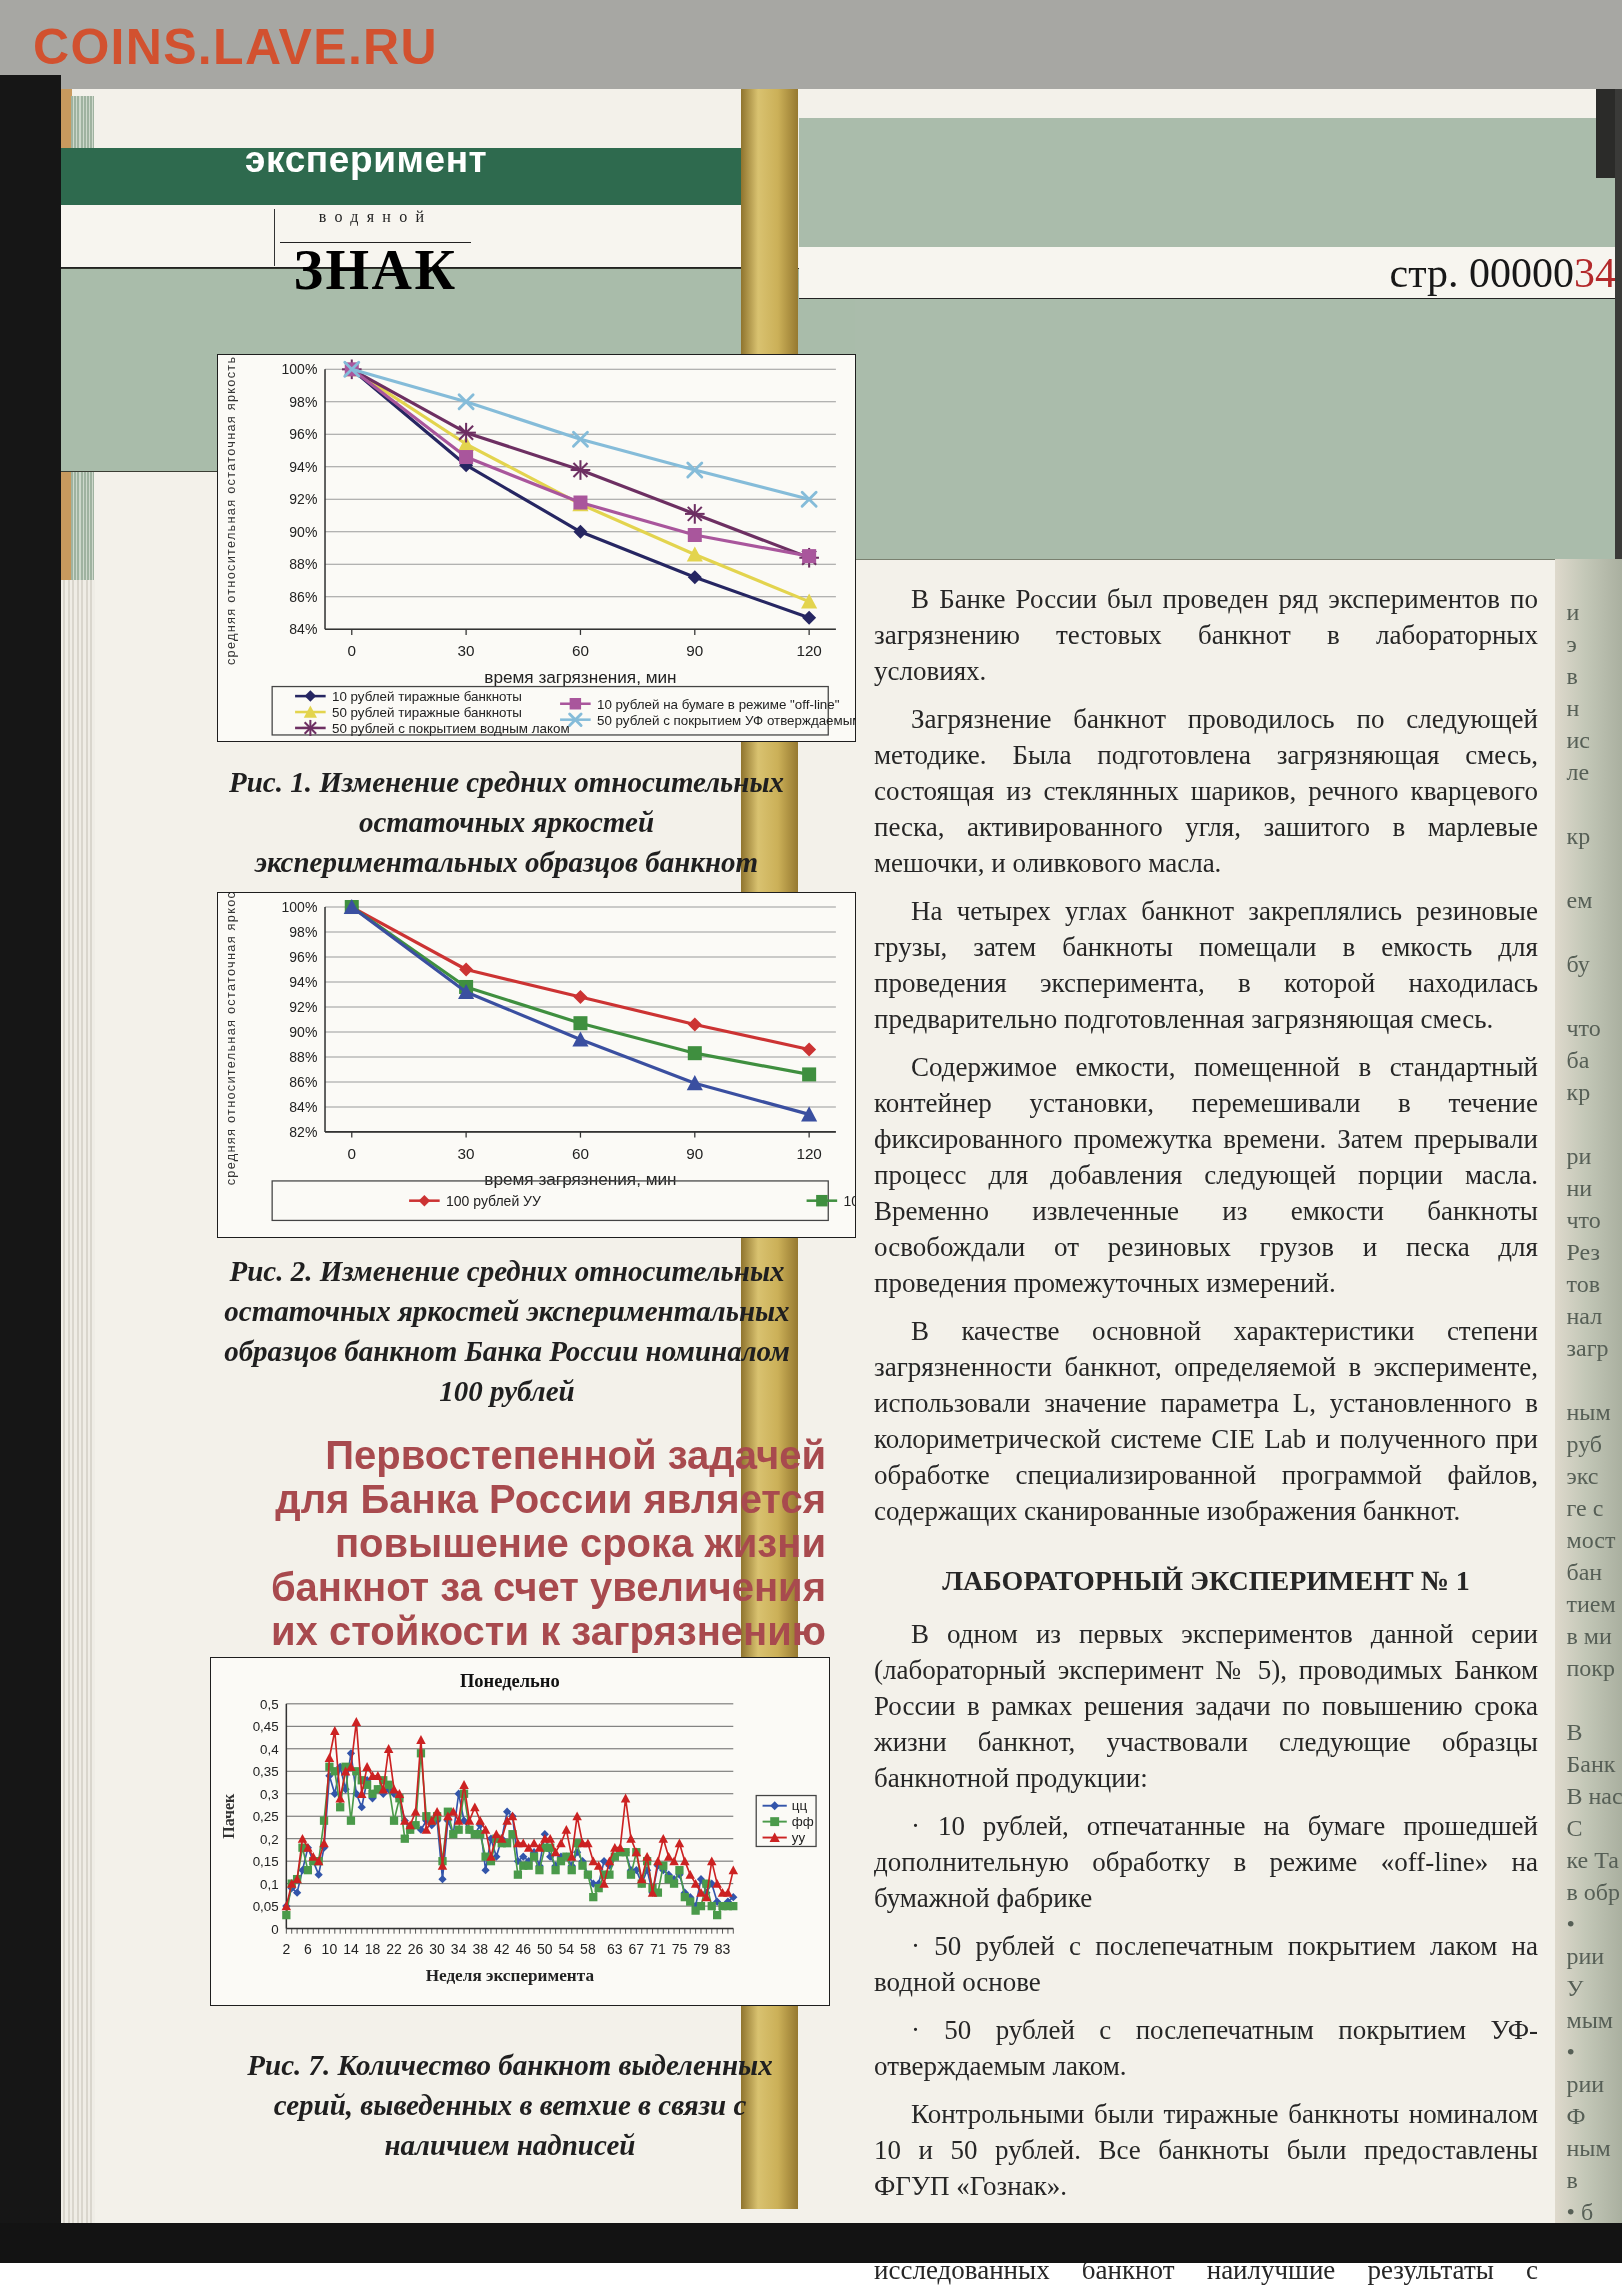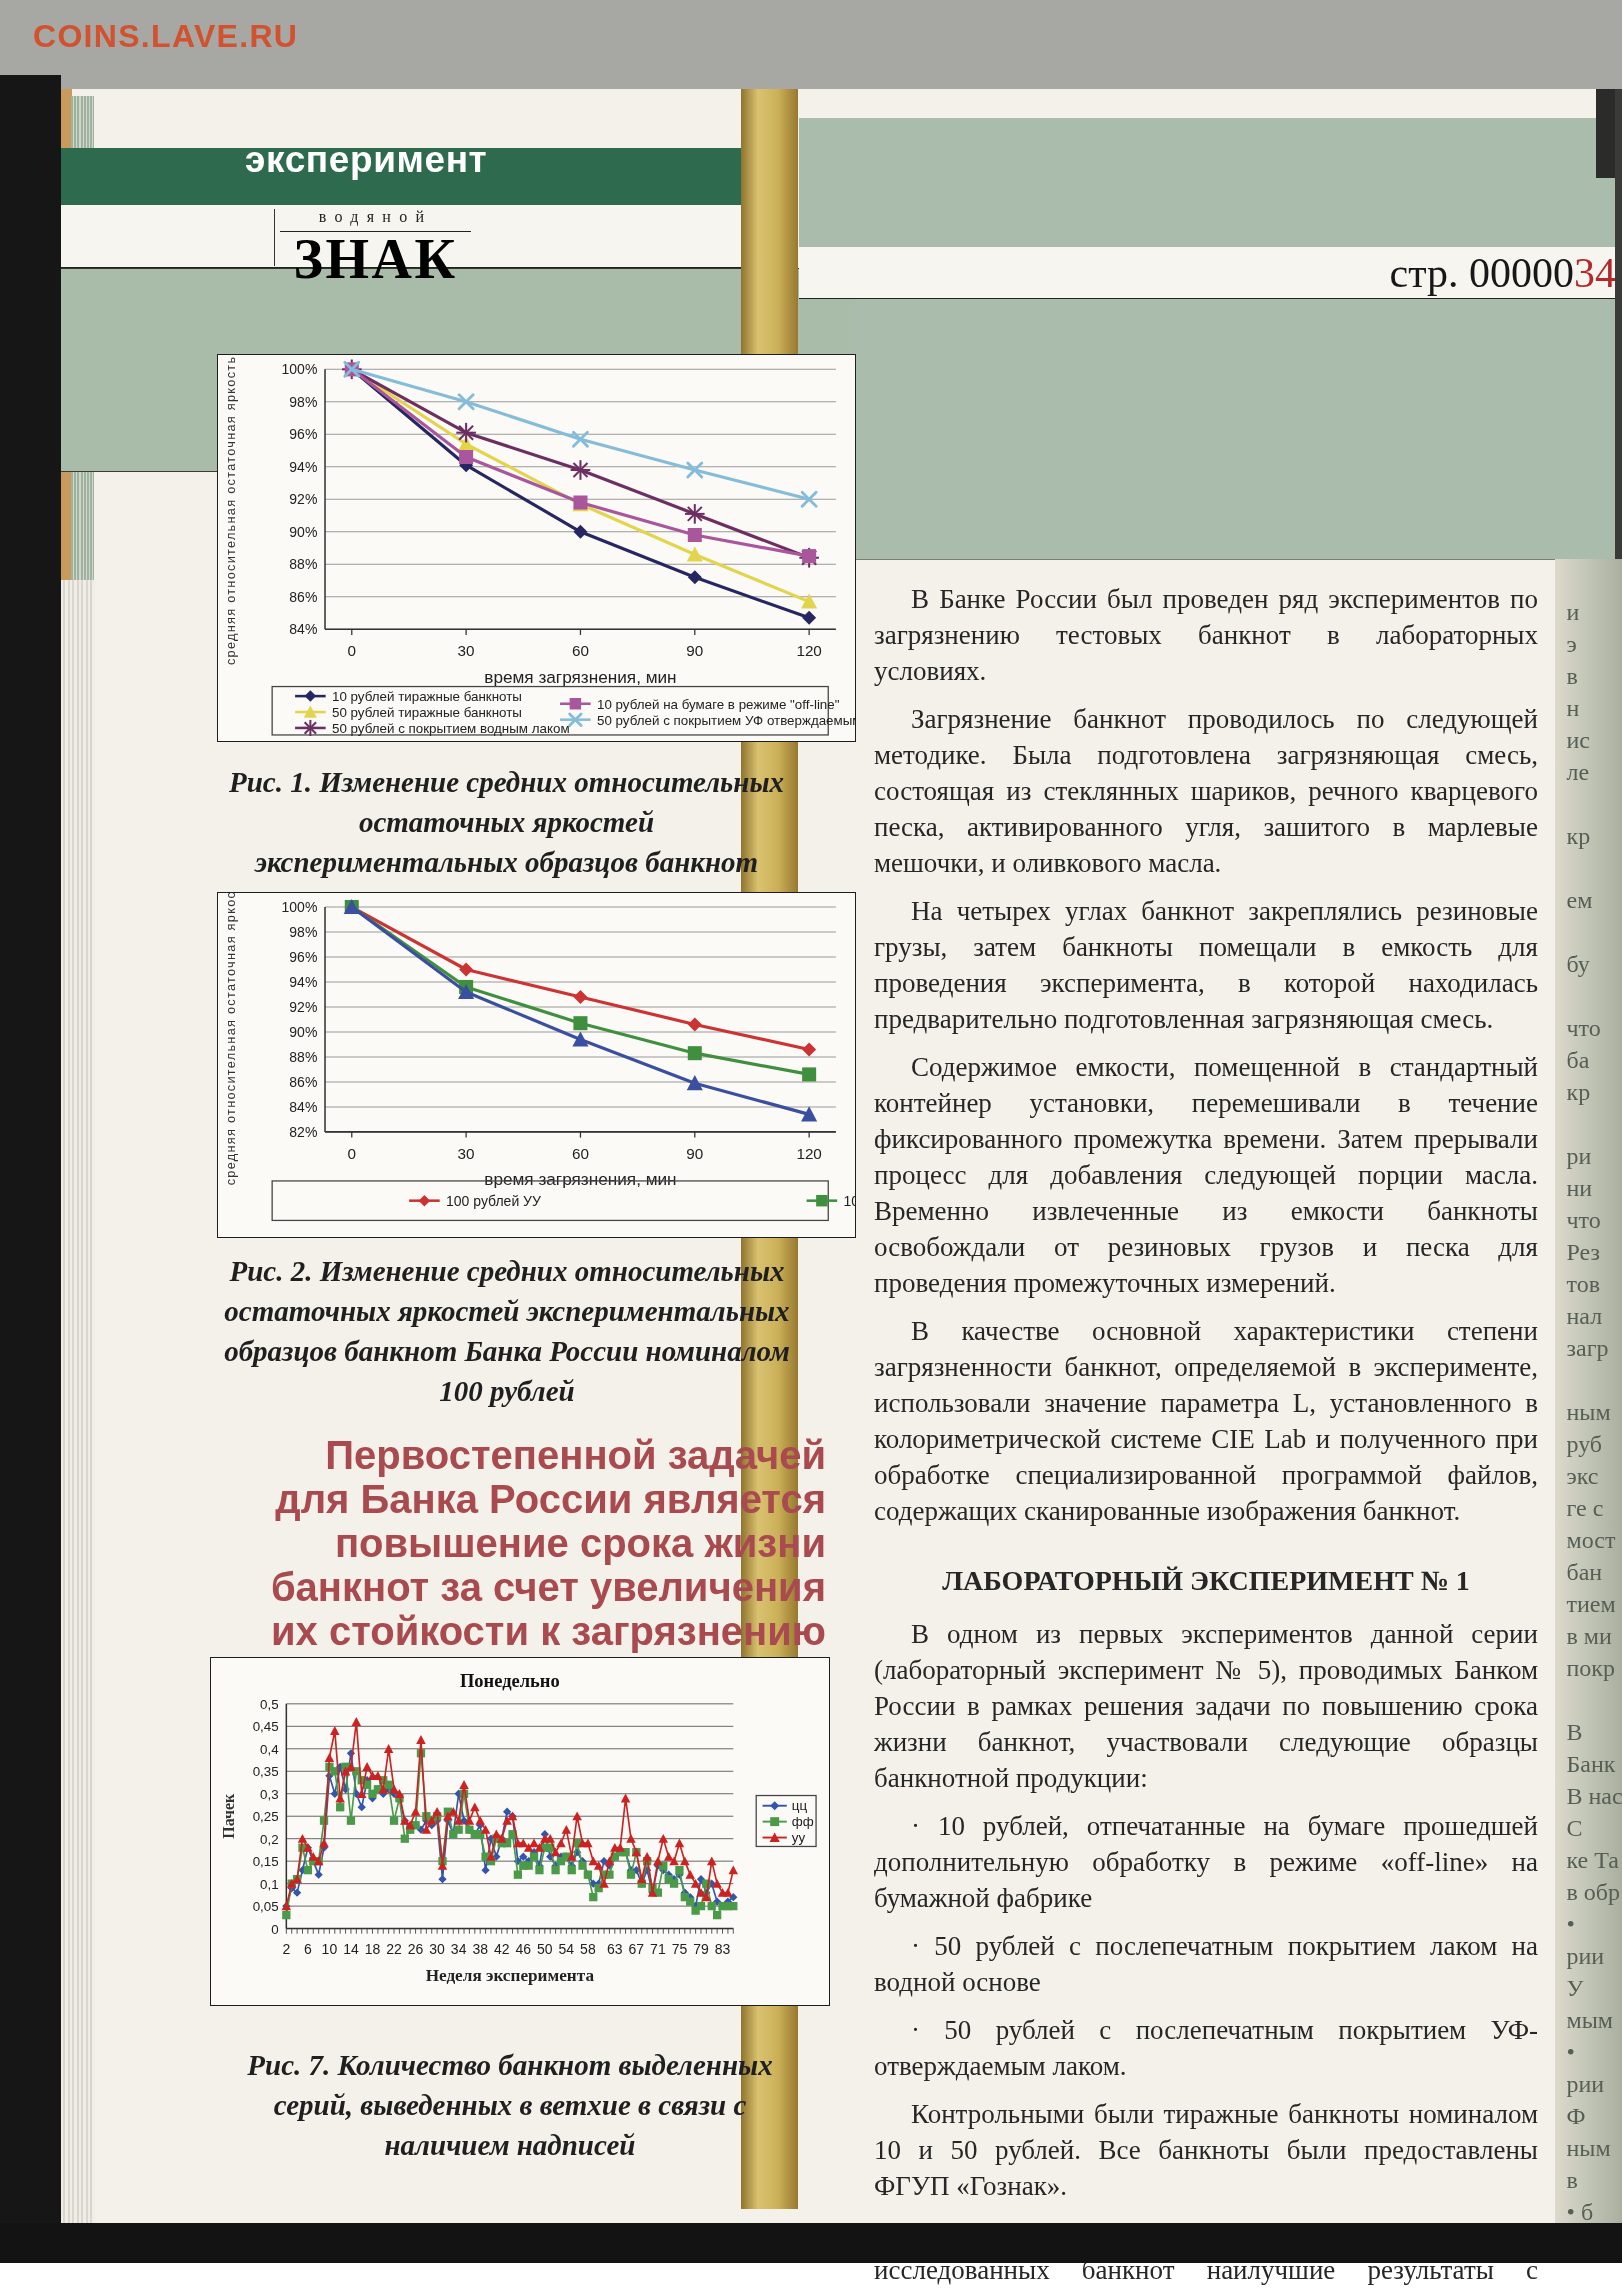--- a/index.html
+++ b/index.html
@@ -23,25 +23,25 @@
   .sage-right{left:799px;top:118px;width:824px;height:441px;background:#aabcab;border-bottom:1.3px solid #79806f;}
   .sage-left{left:61px;top:268px;width:794px;height:202px;background:#a9bcaa;border-top:1.9px solid #32352c;border-bottom:1.3px solid #3a3d33;}
   .band-green{left:61px;top:148px;width:733px;height:57px;background:#2e6a4e;}
   .band-logo{left:61px;top:205px;width:733px;height:62px;background:#f7f5ef;border-bottom:1.9px solid #222;}
   .band-page{left:799px;top:247px;width:862px;height:52px;background:#f7f5ef;border-bottom:1.9px solid #222;
              display:flex;align-items:center;justify-content:flex-end;padding-right:45px;box-sizing:border-box;}
   .gold{left:741px;top:89px;width:57px;height:2120px;
         background:linear-gradient(90deg,#8f742e 0%,#d9c270 30%,#cbb058 65%,#967930 100%);}
   
   .watermark{left:33px;top:18px;font-family:"Liberation Sans","DejaVu Sans",sans-serif;
-             font-weight:bold;font-size:32px;letter-spacing:1.3px;color:#d2512f;}
+             font-weight:bold;font-size:50px;letter-spacing:1.3px;color:#d2512f;}
   .section-title{left:245px;top:139px;font-family:"Liberation Sans","DejaVu Sans",sans-serif;
                  font-weight:bold;font-size:37px;color:#ffffff;letter-spacing:0.6px;}
   .logo{left:280px;top:208px;width:191px;text-align:center;}
-  .logo-top{display:block;font-size:16px;letter-spacing:8.3px;padding-bottom:5px;border-bottom:1.3px solid #222;
+  .logo-top{display:block;font-size:16px;letter-spacing:8.3px;padding-bottom:16px;border-bottom:1.3px solid #222;
             font-family:"Liberation Serif",serif;color:#222;}
   .logo-main{display:block;font-size:56px;line-height:55px;font-weight:bold;letter-spacing:2.5px;
              font-family:"Liberation Serif",serif;color:#000000;}
   .logo-rule{left:274px;top:209px;width:1.3px;height:57px;background:#333;}
   .pageno{font-size:42px;color:#181818;}
   .pageno .red{color:#b3292b;}
   
   .chart-box{background:#fbfaf6;border:1.9px solid #1e1e1e;}
   #c0{left:217px;top:354px;width:637px;height:386px;}
   #c1{left:217px;top:892px;width:637px;height:344px;}

